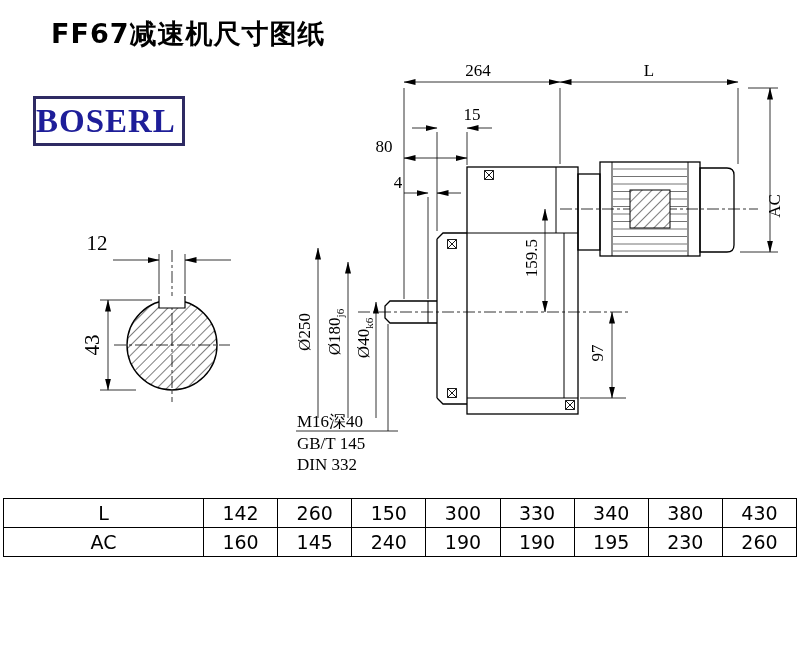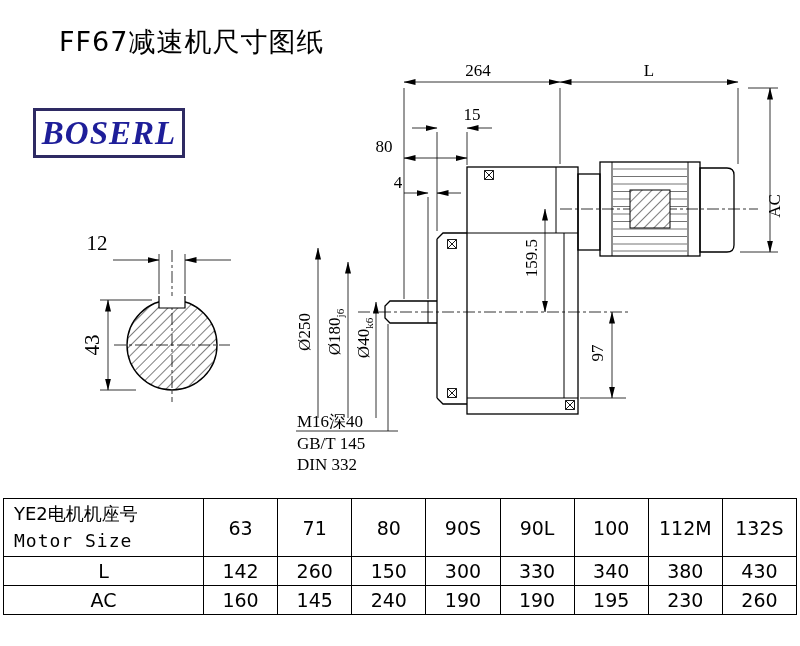--- a/index.html
+++ b/index.html
@@ -6,28 +6,28 @@
     --logo-border:#2e2a63;
     --logo-text:#1e1e99;
     --ink:#000000;
   }
   html,body{margin:0;padding:0;}
   body{
     width:800px;height:646px;position:relative;background:#fff;overflow:hidden;
     font-family:"DejaVu Sans","Liberation Sans",sans-serif;color:var(--ink);
   }
   .page-title{
-    position:absolute;left:47px;top:12px;margin:12px;
-    font-size:27px;font-weight:normal;letter-spacing:1px;
+    position:absolute;left:47px;top:12px;margin:4px;
+    font-size:27px;font-weight:bold;letter-spacing:1px;
     font-family:"DejaVu Sans",sans-serif;
   }
   .logo-box{
-    position:absolute;left:33px;top:108px;width:146px;height:44px;
+    position:absolute;left:33px;top:96px;width:146px;height:44px;
     border:3px solid var(--logo-border);
-    display:flex;align-items:center;justify-content:center;font-style:italic;
+    display:flex;align-items:center;justify-content:flex-start;
   }
   .logo-box span{
     font-family:"Liberation Serif","DejaVu Serif",serif;
     font-weight:bold;font-size:33px;color:var(--logo-text);letter-spacing:1px;
   }
   svg#drawing{position:absolute;left:0;top:0;}
   svg .dim{font-family:"Liberation Serif","DejaVu Serif",serif;font-size:17px;fill:#000;}
   svg .big{font-size:21px;}
   svg .tol{font-size:11px;}
   .dim-table{
@@ -180,34 +180,20 @@
       <col>
       <col>
       <col>
       <col>
       <col>
       <col>
       <col>
       <col>
   </colgroup>
   <tbody>
-    <tr class="hdr">
-      <th class="label-cell">
-        <div>YE2电机机座号</div>
-        <div class="mono">Motor Size</div>
-      </th>
-      <th>63</th>
-      <th>71</th>
-      <th>80</th>
-      <th>90S</th>
-      <th>90L</th>
-      <th>100</th>
-      <th>112M</th>
-      <th>132S</th>
-    </tr>
     <tr>
       <th>L</th>
       <td>142</td>
       <td>260</td>
       <td>150</td>
       <td>300</td>
       <td>330</td>
       <td>340</td>
       <td>380</td>
       <td>430</td>

